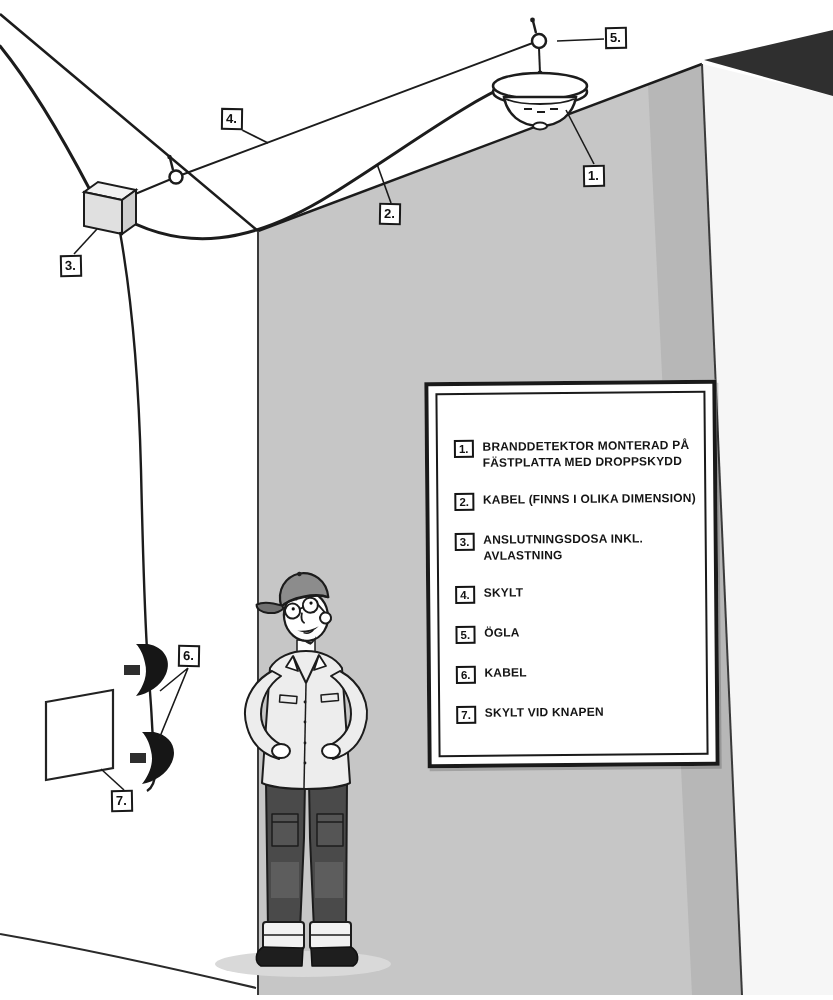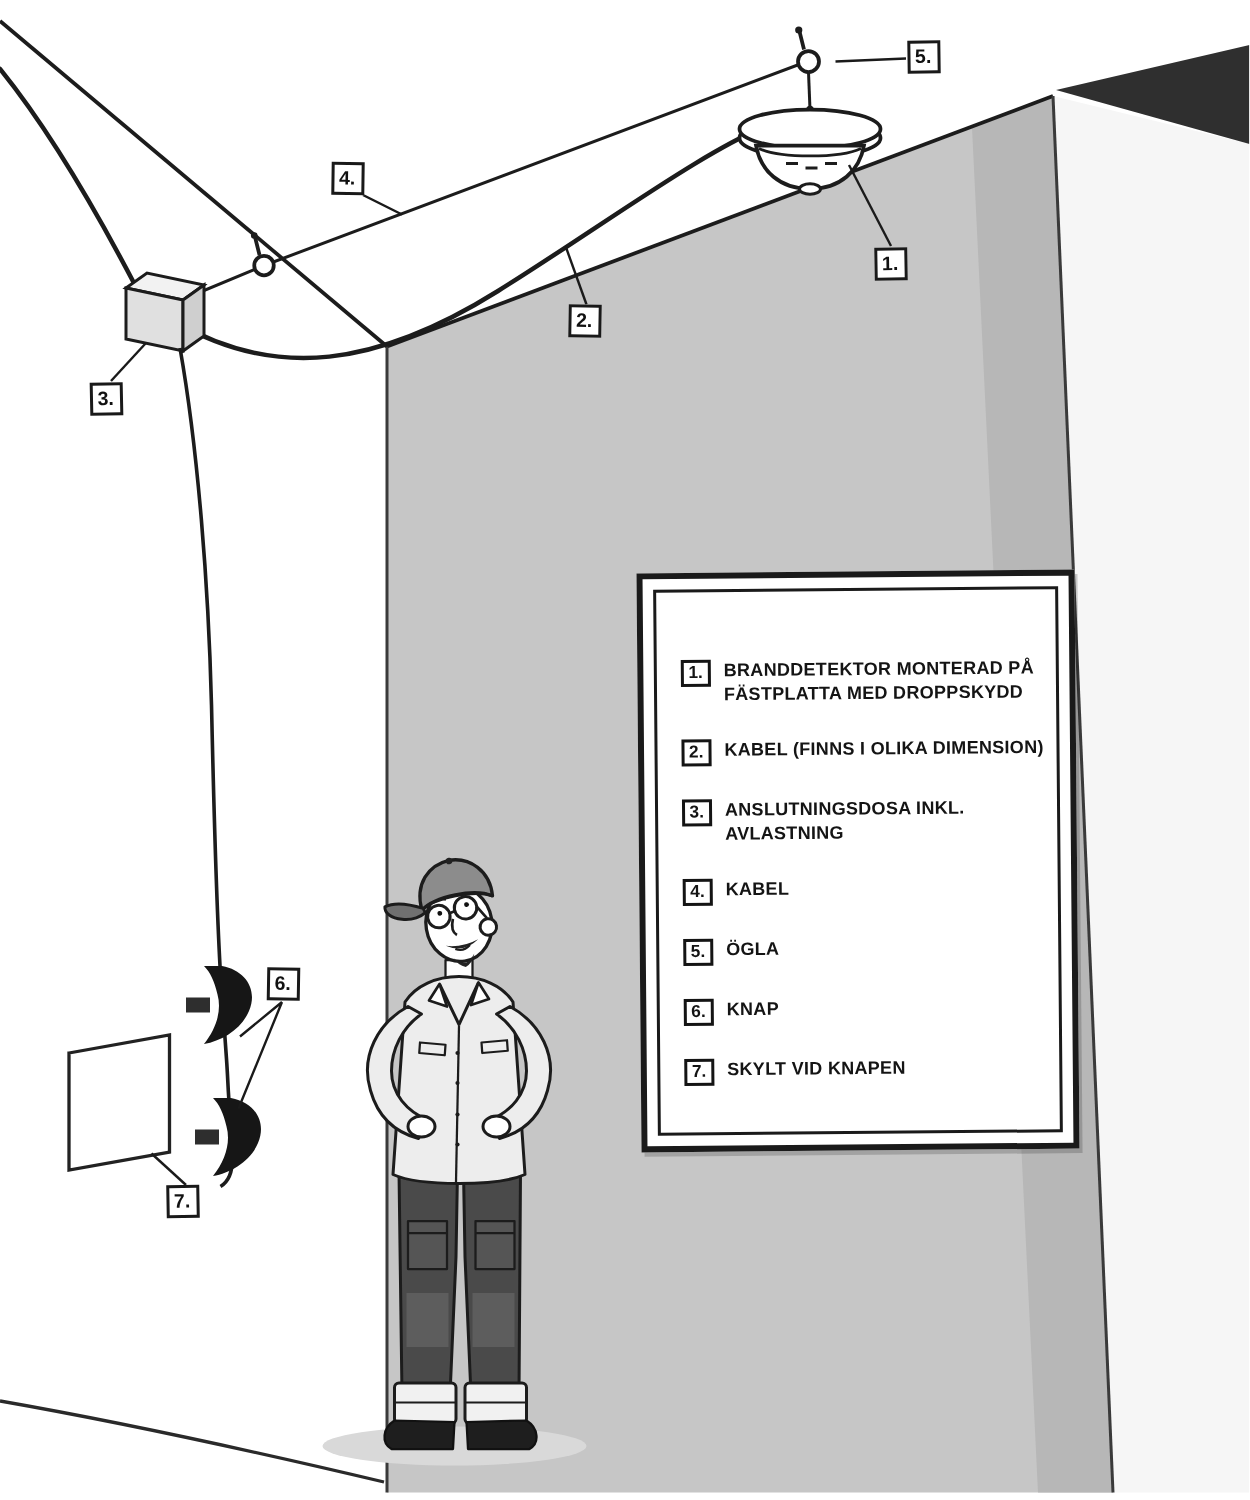--- a/index.html
+++ b/index.html
@@ -176,29 +176,29 @@
         <span class="legend-num">2.</span>
         <span class="legend-text">KABEL (FINNS I OLIKA DIMENSION)</span>
       </div>
       <div class="legend-row">
         <span class="legend-num">3.</span>
         <span class="legend-text">ANSLUTNINGSDOSA INKL.
 AVLASTNING</span>
       </div>
       <div class="legend-row">
         <span class="legend-num">4.</span>
-        <span class="legend-text">KABEL</span>
+        <span class="legend-text">SKYLT</span>
       </div>
       <div class="legend-row">
         <span class="legend-num">5.</span>
         <span class="legend-text">ÖGLA</span>
       </div>
       <div class="legend-row">
         <span class="legend-num">6.</span>
-        <span class="legend-text">KNAP</span>
+        <span class="legend-text">KABEL</span>
       </div>
       <div class="legend-row">
         <span class="legend-num">7.</span>
         <span class="legend-text">SKYLT VID KNAPEN</span>
       </div>
     </div>
   </div>
 
 </div>
 

